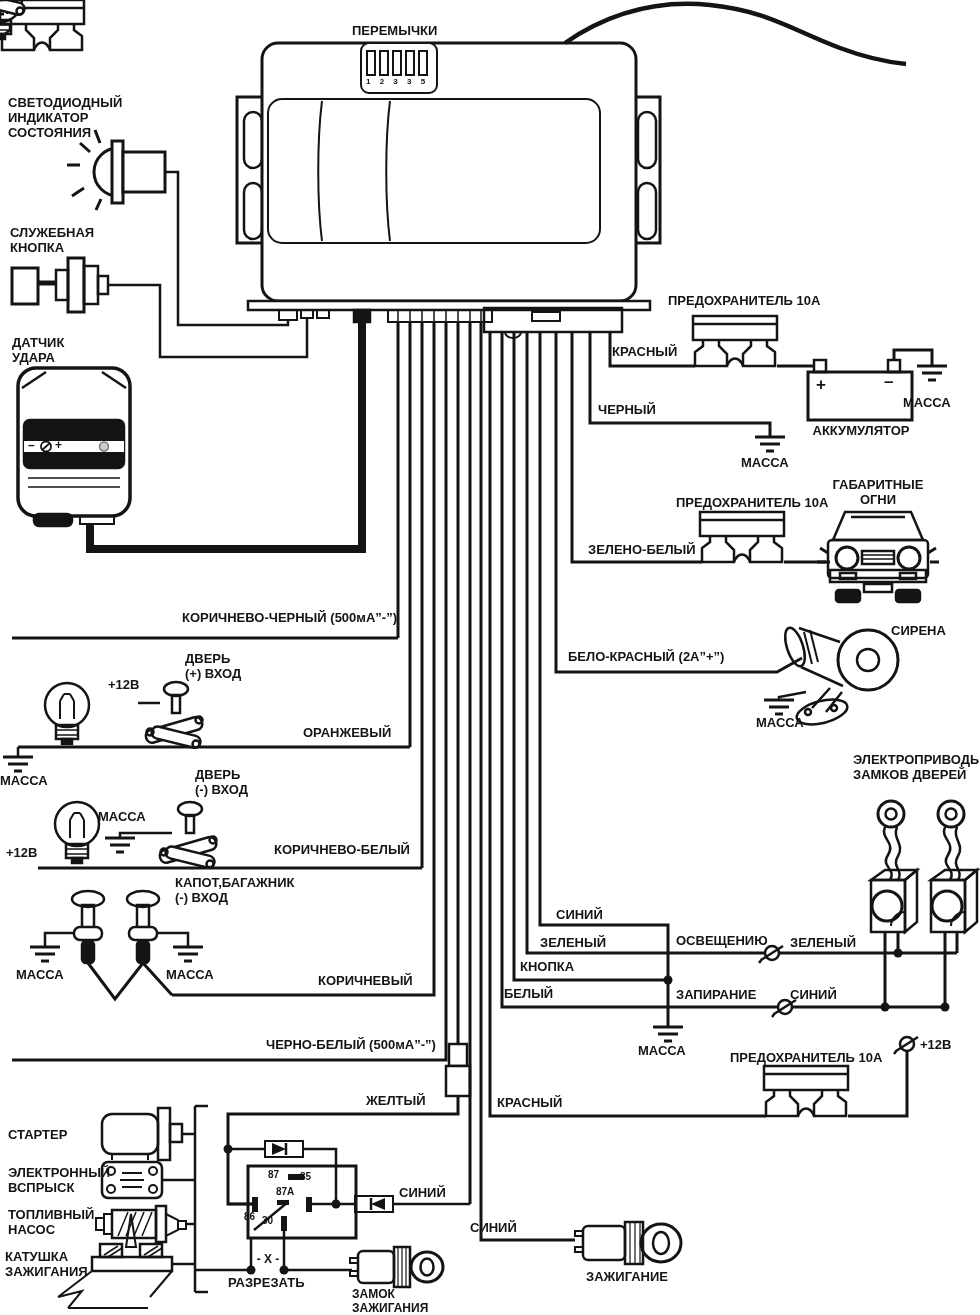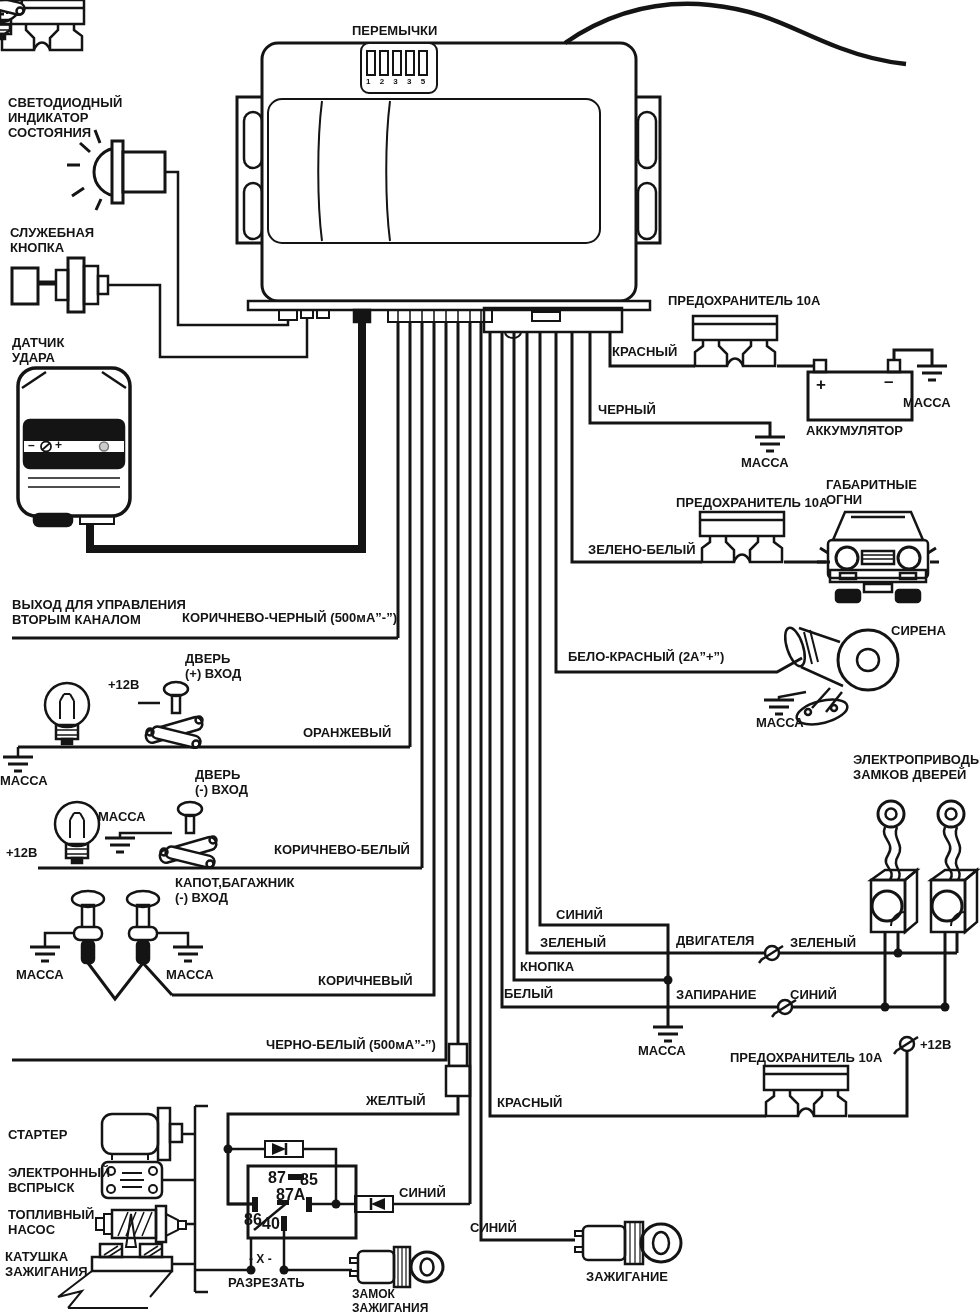--- a/index.html
+++ b/index.html
@@ -1,22 +1,22 @@
 <!DOCTYPE html>
 <html><head>
 <meta charset="utf-8">
 <style>
   html,body{margin:0;padding:0;background:#fff;}
   #canvas{position:relative;width:980px;height:1315px;background:#fff;overflow:hidden;
           font-family:"Liberation Sans",sans-serif;}
   #canvas svg{position:absolute;left:0;top:0;}
   .lbl{position:absolute;font:bold 13px/1.15 "Liberation Sans",sans-serif;color:#141414;
        white-space:pre-line;}
-  .c{text-align:left;}
-  .s11{font-size:16px;line-height:1;}
+  .c{text-align:center;}
+  .s11{font-size:10px;line-height:1;}
   .s12{font-size:12px;}
   .tiny{font:bold 8px "Liberation Sans",sans-serif;word-spacing:7px;color:#141414;}
   .sym{position:absolute;font:bold 12px "Liberation Sans",sans-serif;color:#141414;}
   .big{font-size:17px;line-height:1;}
 </style>
 </head>
 <body>
 
 <div id="canvas">
 
@@ -365,22 +365,20 @@
 
 <div class="lbl c" style="left:826px;top:478px;width:104px">ГАБАРИТНЫЕ
 ОГНИ</div>
 <div class="lbl" style="left:676px;top:496px">ПРЕДОХРАНИТЕЛЬ 10А</div>
 <div class="lbl" style="left:588px;top:543px">ЗЕЛЕНО-БЕЛЫЙ</div>
 
 <div class="lbl" style="left:891px;top:624px">СИРЕНА</div>
 <div class="lbl" style="left:568px;top:650px">БЕЛО-КРАСНЫЙ (2А”+”)</div>
 <div class="lbl" style="left:756px;top:716px">МАССА</div>
 
-<div class="lbl" style="left:12px;top:598px">ВЫХОД ДЛЯ УПРАВЛЕНИЯ
-ВТОРЫМ КАНАЛОМ</div>
 <div class="lbl" style="left:182px;top:611px">КОРИЧНЕВО-ЧЕРНЫЙ (500мА”-”)</div>
 
 <div class="lbl" style="left:185px;top:652px">ДВЕРЬ
 (+) ВХОД</div>
 <div class="lbl" style="left:108px;top:678px">+12В</div>
 <div class="lbl" style="left:303px;top:726px">ОРАНЖЕВЫЙ</div>
 <div class="lbl" style="left:0px;top:774px">МАССА</div>
 
 <div class="lbl" style="left:195px;top:768px">ДВЕРЬ
 (-) ВХОД</div>
@@ -393,21 +391,21 @@
 <div class="lbl" style="left:16px;top:968px">МАССА</div>
 <div class="lbl" style="left:166px;top:968px">МАССА</div>
 <div class="lbl" style="left:318px;top:974px">КОРИЧНЕВЫЙ</div>
 
 <div class="lbl" style="left:266px;top:1038px">ЧЕРНО-БЕЛЫЙ (500мА”-”)</div>
 
 <div class="lbl" style="left:853px;top:753px">ЭЛЕКТРОПРИВОДЫ
 ЗАМКОВ ДВЕРЕЙ</div>
 <div class="lbl" style="left:556px;top:908px">СИНИЙ</div>
 <div class="lbl" style="left:540px;top:936px">ЗЕЛЕНЫЙ</div>
-<div class="lbl" style="left:676px;top:934px">ДВИГАТЕЛЯ</div>
+<div class="lbl" style="left:676px;top:934px">ОСВЕЩЕНИЮ</div>
 <div class="lbl" style="left:790px;top:936px">ЗЕЛЕНЫЙ</div>
 <div class="lbl" style="left:520px;top:960px">КНОПКА</div>
 <div class="lbl" style="left:504px;top:987px">БЕЛЫЙ</div>
 <div class="lbl" style="left:676px;top:988px">ЗАПИРАНИЕ</div>
 <div class="lbl" style="left:790px;top:988px">СИНИЙ</div>
 <div class="lbl" style="left:638px;top:1044px">МАССА</div>
 
 <div class="lbl" style="left:920px;top:1038px">+12В</div>
 <div class="lbl" style="left:730px;top:1051px">ПРЕДОХРАНИТЕЛЬ 10А</div>
 <div class="lbl" style="left:497px;top:1096px">КРАСНЫЙ</div>
@@ -418,21 +416,21 @@
 ВСПРЫСК</div>
 <div class="lbl" style="left:8px;top:1208px">ТОПЛИВНЫЙ
 НАСОС</div>
 <div class="lbl" style="left:5px;top:1250px">КАТУШКА
 ЗАЖИГАНИЯ</div>
 
 <div class="lbl s11" style="left:268px;top:1170px">87</div>
 <div class="lbl s11" style="left:276px;top:1187px">87А</div>
 <div class="lbl s11" style="left:244px;top:1212px">86</div>
 <div class="lbl s11" style="left:300px;top:1172px">85</div>
-<div class="lbl s11" style="left:262px;top:1216px">40</div>
+<div class="lbl s11" style="left:262px;top:1216px">30</div>
 <div class="lbl" style="left:399px;top:1186px">СИНИЙ</div>
 <div class="lbl c s12" style="left:249px;top:1253px;width:38px">- Х -</div>
 <div class="lbl" style="left:228px;top:1276px">РАЗРЕЗАТЬ</div>
 <div class="lbl s12" style="left:352px;top:1288px">ЗАМОК
 ЗАЖИГАНИЯ</div>
 
 <div class="lbl" style="left:470px;top:1221px">СИНИЙ</div>
 <div class="lbl" style="left:586px;top:1270px">ЗАЖИГАНИЕ</div>
 
 </div>

